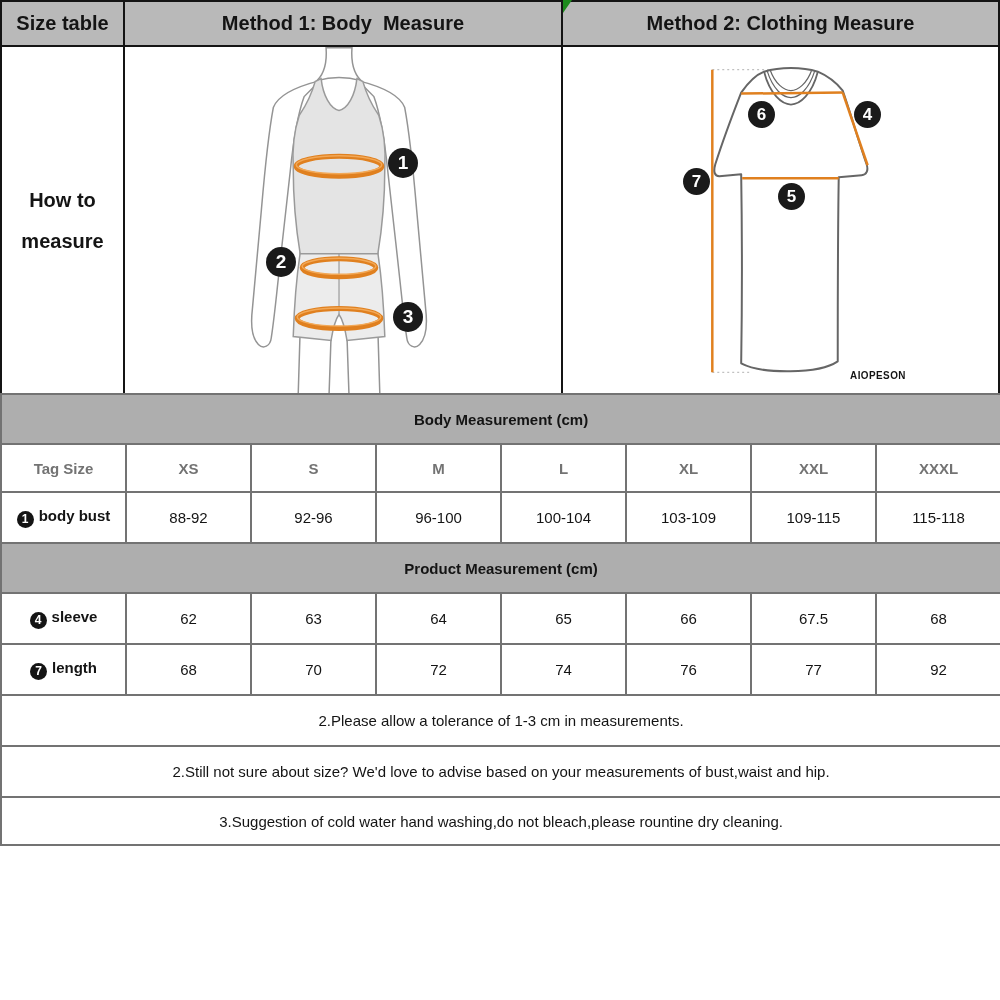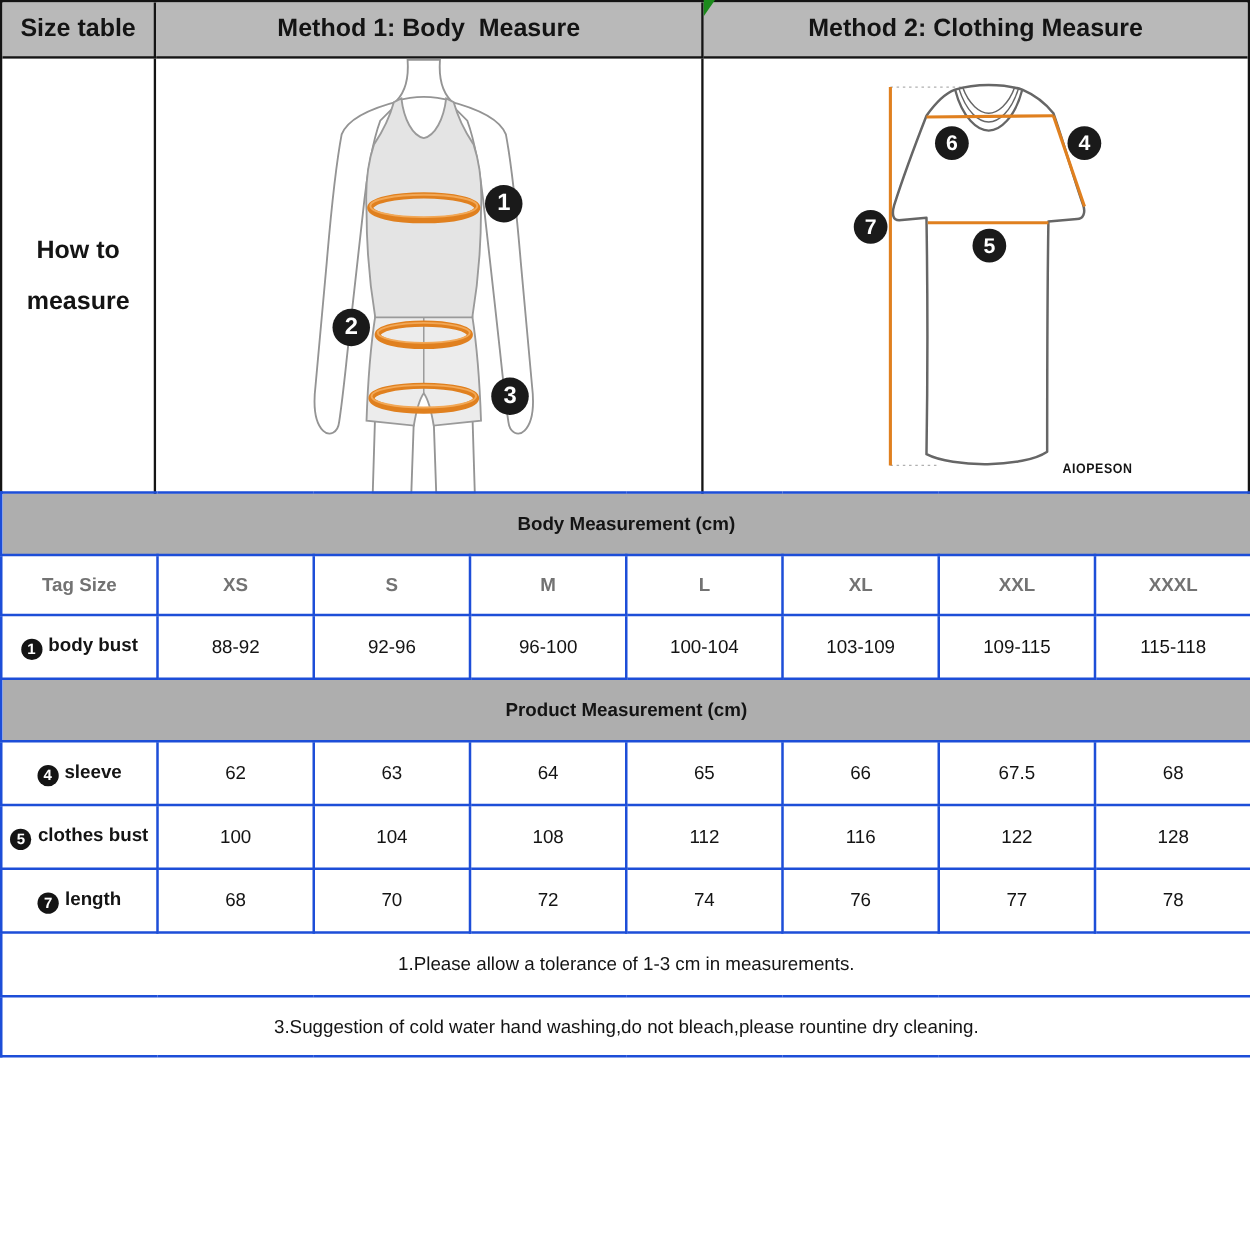--- a/index.html
+++ b/index.html
@@ -29,21 +29,21 @@
           display:flex;align-items:center;justify-content:center;z-index:4;}
   .m-body{width:30px;height:30px;font-size:19px;}
   .m-shirt{width:27px;height:27px;font-size:17px;}
 
   
   #brand{position:absolute;left:836px;top:369px;width:84px;text-align:center;
          font-size:11px;font-weight:bold;transform:scaleX(.9);letter-spacing:.5px;}
 
   
   #size-table{position:absolute;left:0;top:393px;width:1000px;border-collapse:collapse;table-layout:fixed;}
-  #size-table td{box-sizing:border-box;border:2px solid #1d4ed8;font-size:15px;text-align:center;
+  #size-table td{box-sizing:border-box;border:2px solid #737373;font-size:15px;text-align:center;
                  padding:0;overflow:hidden;white-space:nowrap;}
   tr.band td{background:#aeaeae;font-weight:bold;font-size:21px;height:50px;border-top:4px solid #141414;border-bottom:3px solid #141414;}
   tr.tag td{color:#737373;font-weight:bold;font-size:17px;height:48px;}
   tr.tag td.lbl{text-align:left;padding-left:5px;}
   tr.datarow td{height:51px;background:#fff;}
   tr.datarow td.lbl{text-align:left;padding-left:5px;font-weight:bold;font-size:17px;}
   tr.note-title td{height:50px;color:#e60000;font-weight:bold;font-size:18px;border-top:4px solid #141414;}
   tr.noterow td{height:51px;text-align:left;padding-left:4px;font-size:15px;border-top:5px double #141414;}
   tr.noterow:last-child td{border-bottom:4px solid #141414;height:48px;}
   .numcirc{display:inline-block;width:17px;height:17px;border-radius:50%;background:#141414;color:#fff;
@@ -165,41 +165,34 @@
         <td class="lbl"><span class="numcirc">4</span><span>sleeve</span></td>
         <td>62</td>
         <td>63</td>
         <td>64</td>
         <td>65</td>
         <td>66</td>
         <td>67.5</td>
         <td>68</td>
       </tr>
       <tr class="datarow">
-        <td class="lbl"><span class="numcirc">5</span><span>clothes bust</span></td>
-        <td>100</td>
-        <td>104</td>
-        <td>108</td>
-        <td>112</td>
-        <td>116</td>
-        <td>122</td>
-        <td>128</td>
-      </tr>
-      <tr class="datarow">
         <td class="lbl"><span class="numcirc">7</span><span>length</span></td>
         <td>68</td>
         <td>70</td>
         <td>72</td>
         <td>74</td>
         <td>76</td>
         <td>77</td>
-        <td>78</td>
+        <td>92</td>
       </tr>
       <tr class="noterow">
-        <td colspan="8">1.Please allow a tolerance of 1-3 cm in measurements.</td>
+        <td colspan="8">2.Please allow a tolerance of 1-3 cm in measurements.</td>
+      </tr>
+      <tr class="noterow">
+        <td colspan="8">2.Still not sure about size? We'd love to advise based on your measurements of bust,waist and hip.</td>
       </tr>
       <tr class="noterow">
         <td colspan="8">3.Suggestion of cold water hand washing,do not bleach,please rountine dry cleaning.</td>
       </tr>
     </tbody>
   </table>
 
 </div>
 
 </body></html>

